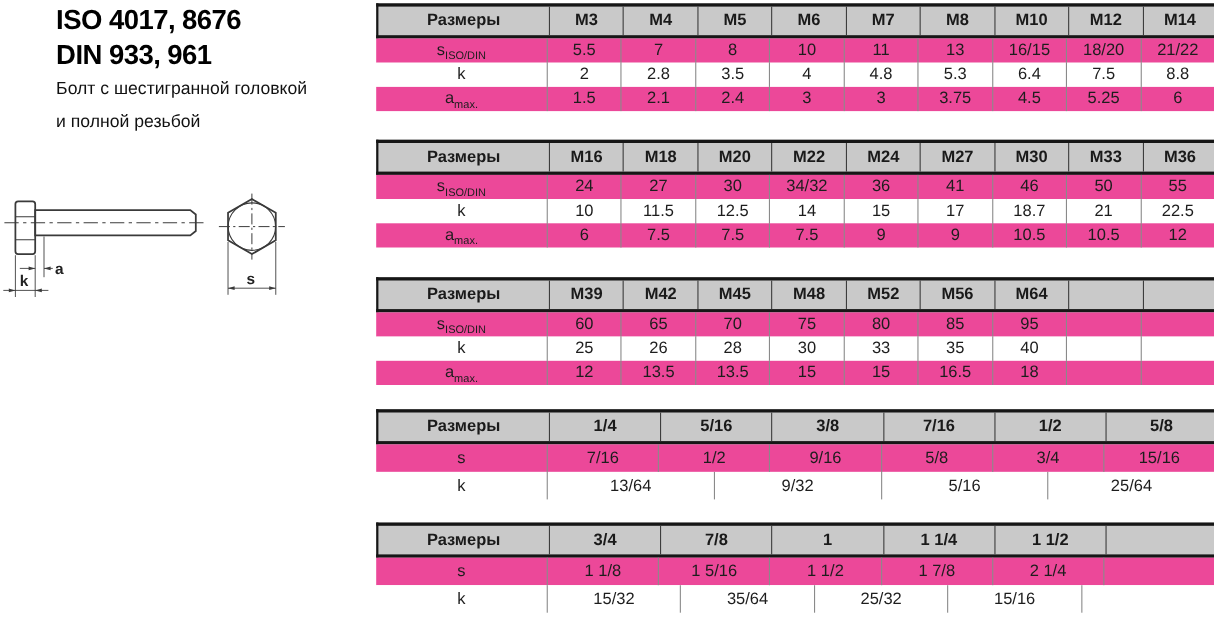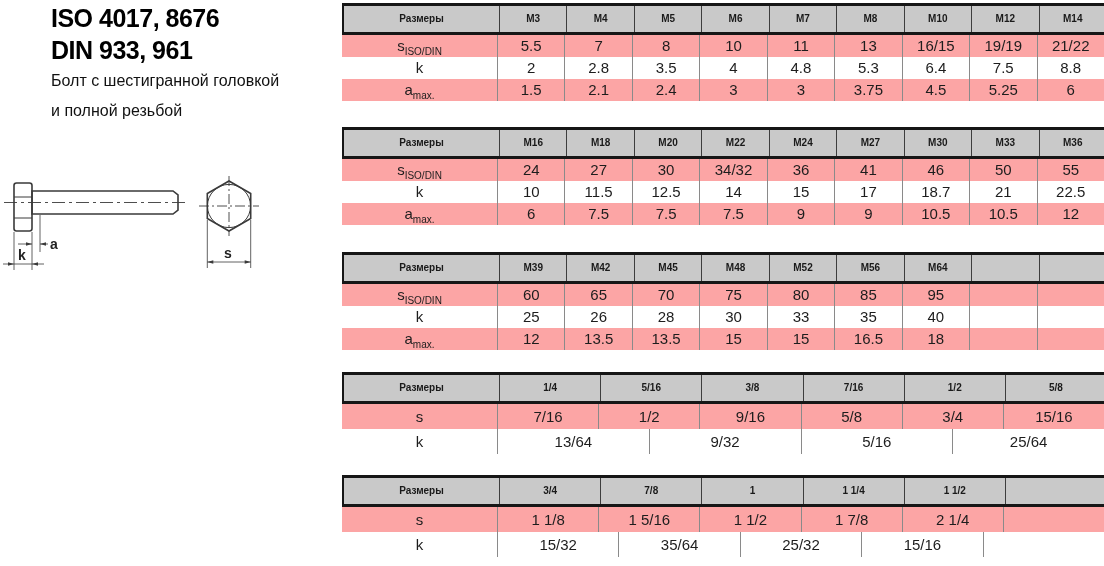--- a/index.html
+++ b/index.html
@@ -32,29 +32,29 @@
   .row.header {
     background: #c9c9c9;
     border-top: 3px solid #161616;
     border-bottom: 3px solid #161616;
     border-left: 2px solid #161616;
     height: 26px;
   }
   .row.header .cell {
     line-height: 26px;
     font-weight: bold;
-    font-size: 10px;
+    font-size: 15px;
     border-right: 1px solid #3d3d3d;
     color: #1a1a1a;
   }
   .row.body { height: 22px; }
   .tall .row.body { height: 25px; }
   .row.body .cell { line-height: 22px; font-size: 15px; border-right: 1px solid #8a8a8a; }
   .tall .row.body .cell { line-height: 25px; }
-  .row.body.shade { background: #fca5a5; }
+  .row.body.shade { background: #ec4899; }
   .row.body.plain { background: #ffffff; }
 
   .cell {
     flex: 1 1 0;
     text-align: center;
     white-space: nowrap;
     overflow: hidden;
     min-width: 0;
   }
   .cell.corner, .cell.rowlab { flex: 0 0 155px; }
@@ -129,21 +129,21 @@
     </div>
     <div class="row body shade">
       <div class="cell rowlab"><span>s</span><sub>ISO/DIN</sub></div>
       <div class="cell">5.5</div>
       <div class="cell">7</div>
       <div class="cell">8</div>
       <div class="cell">10</div>
       <div class="cell">11</div>
       <div class="cell">13</div>
       <div class="cell">16/15</div>
-      <div class="cell">19/19</div>
+      <div class="cell">18/20</div>
       <div class="cell">21/22</div>
     </div>
     <div class="row body plain">
       <div class="cell rowlab"><span>k</span></div>
       <div class="cell">2</div>
       <div class="cell">2.8</div>
       <div class="cell">3.5</div>
       <div class="cell">4</div>
       <div class="cell">4.8</div>
       <div class="cell">5.3</div>

